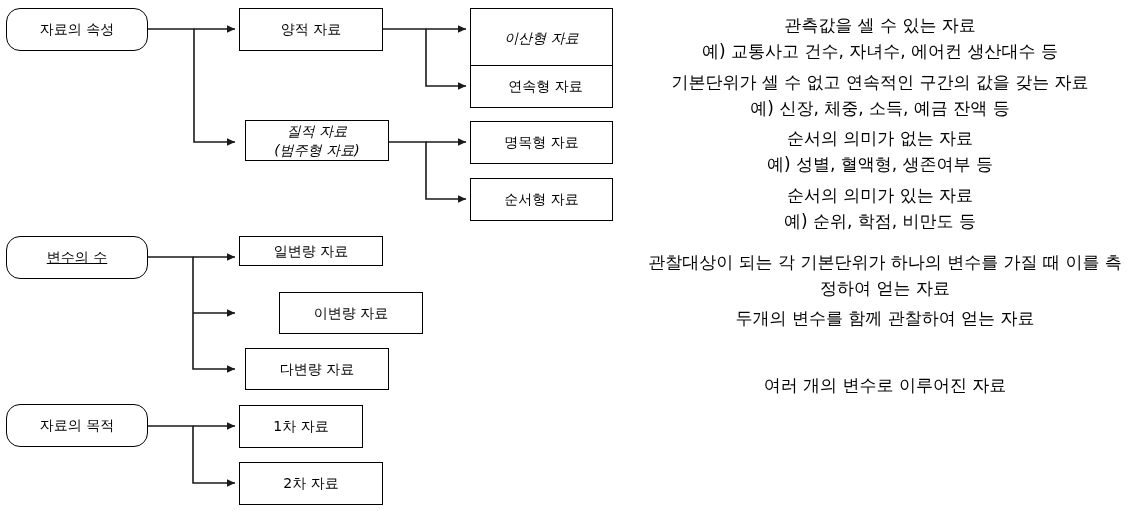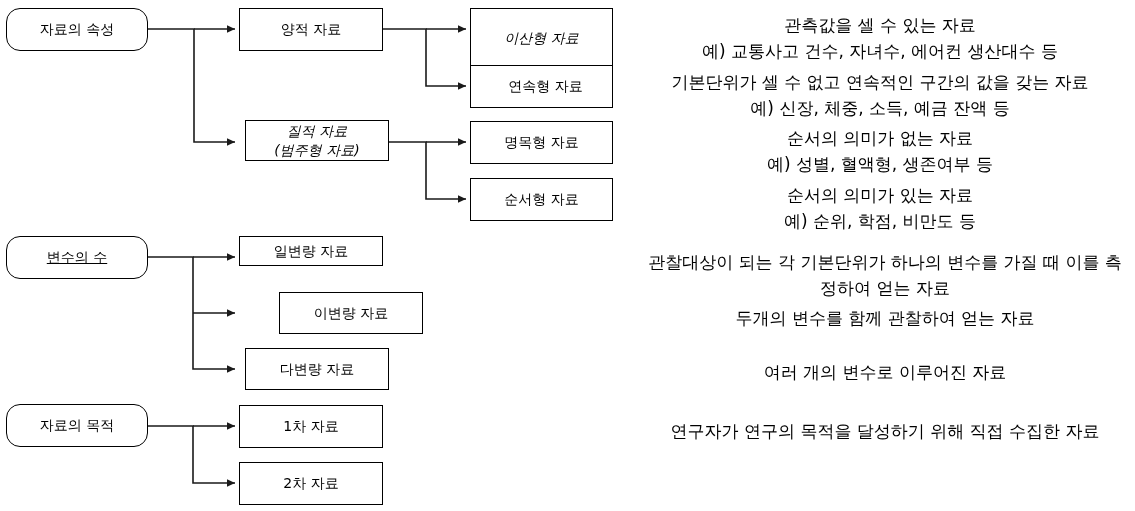--- a/index.html
+++ b/index.html
@@ -124,24 +124,23 @@
   <div class="node" style="left:239px; top:236px; width:144px; height:30px;">일변량 자료</div>
 
   <div class="node" style="left:239px; top:292px; width:144px; height:42px;margin-left:40px;">이변량 자료</div>
 
   <div class="node" style="left:245px; top:348px; width:144px; height:42px;">다변량 자료</div>
 
   <div class="desc" style="left:645px; top:249px; width:480px;">관찰대상이 되는 각 기본단위가 하나의 변수를 가질 때 이를 측정하여 얻는 자료</div>
 
   <div class="desc" style="left:645px; top:305px; width:480px;">두개의 변수를 함께 관찰하여 얻는 자료</div>
 
-  <div class="desc" style="left:645px; top:359px; width:480px;">여러 개의 변수로 이루어진 자료</div>
+  <div class="desc" style="left:645px; top:372px; width:480px;">여러 개의 변수로 이루어진 자료</div>
 
   <div class="node root" style="left:6px; top:404px; width:142px; height:43px;">자료의 목적</div>
 
-  <div class="node" style="left:239px; top:405px; width:144px; height:43px;">1차 자료</div>
+  <div class="node" style="left:239px; top:405px; width:124px; height:43px;">1차 자료</div>
 
   <div class="node" style="left:239px; top:462px; width:144px; height:43px;">2차 자료</div>
 
-  <div class="desc" style="left:645px; top:418px; width:480px;">연구자가 연구의 목적을 달성하기 위해 직접 수집한 자료</div>
 
 
 </div>
 
 </body></html>

